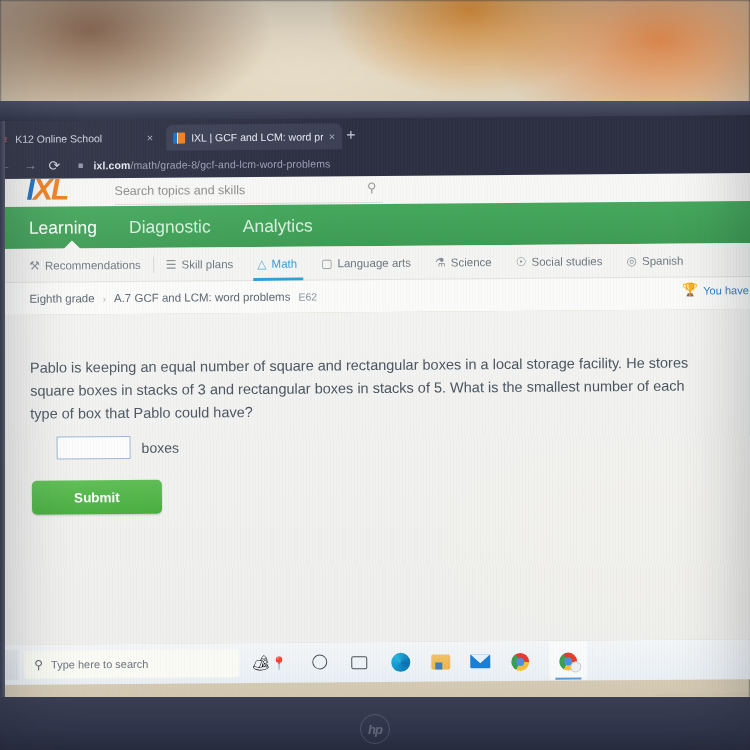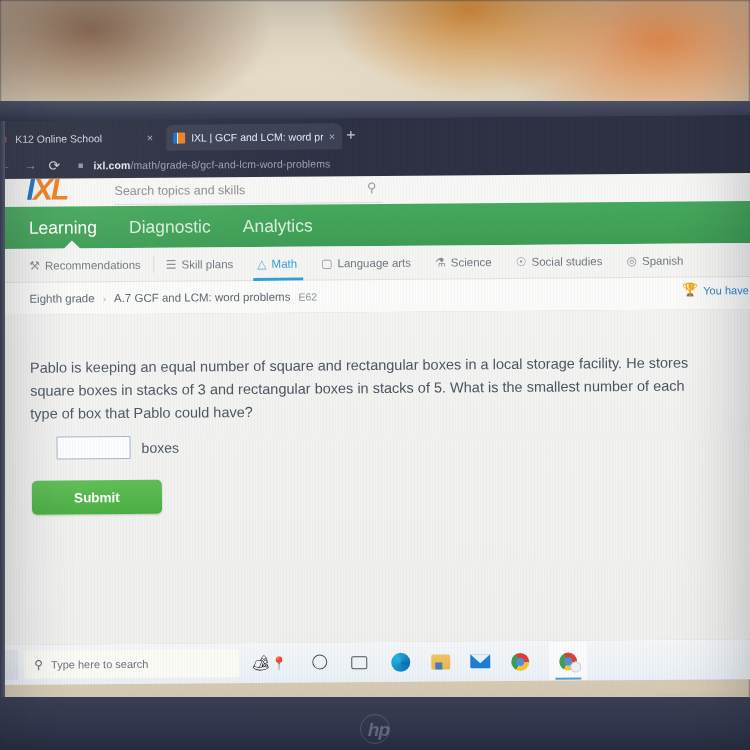--- a/index.html
+++ b/index.html
@@ -294,22 +294,22 @@
   
   #bezel-bottom {
     position:absolute; left:0; top:697px; width:750px; height:53px;
     background:linear-gradient(180deg,#3b4054 0%,#333850 60%,#2a2f42 100%);
   }
   #hp-logo {
     position:absolute; left:50%; top:714px; transform:translateX(-50%);
     width:30px; height:30px; border-radius:50%;
     border:1px solid rgba(170,178,198,.28);
     color:rgba(180,188,208,.42);
-    font-size:19px; font-style:italic; font-weight:bold;
-    text-align:right; line-height:29px;
+    font-size:13px; font-style:italic; font-weight:bold;
+    text-align:center; line-height:29px;
     letter-spacing:-1px;
   }
   #left-dark {
     position:absolute; left:0; top:121px; width:5px; height:580px;
     background:linear-gradient(90deg,#3a3f54,#5a5f72);
   }
   #photo-vignette {
     position:absolute; left:0; top:0; width:750px; height:750px;
     pointer-events:none;
     box-shadow:inset 0 0 70px rgba(20,22,34,.30);

